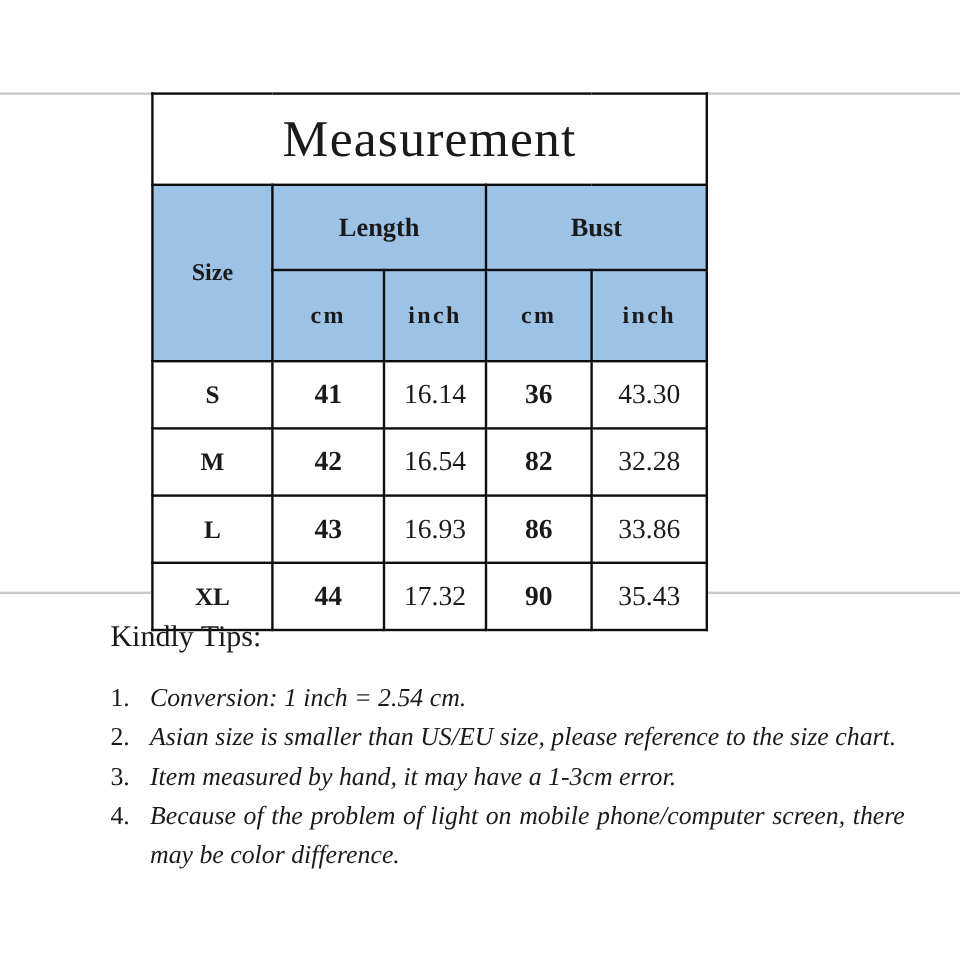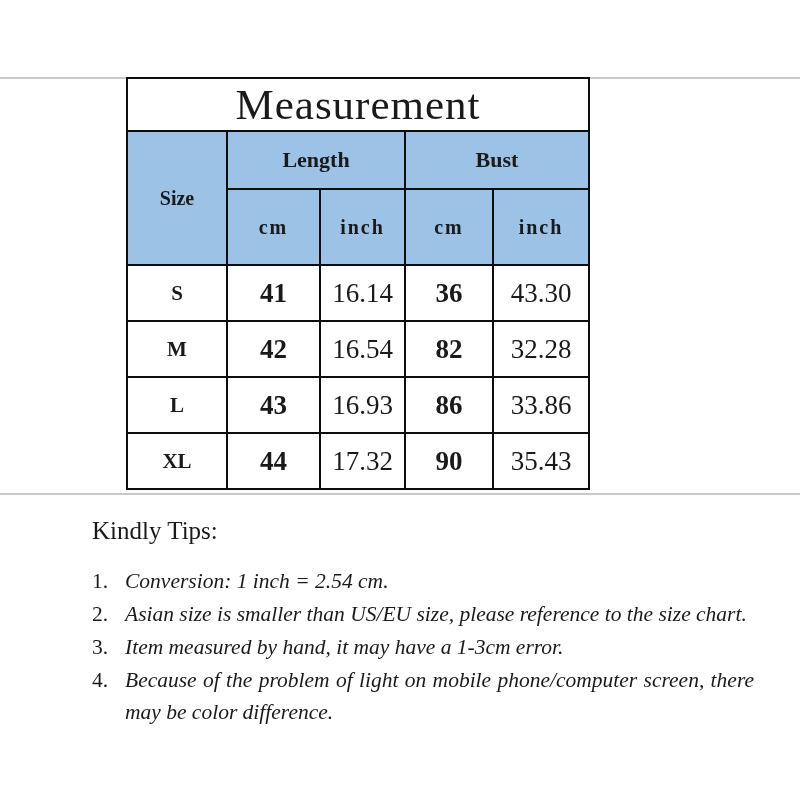--- a/index.html
+++ b/index.html
@@ -30,40 +30,40 @@
     table-layout: fixed;
     background: #ffffff;
   }
   table.size-table td {
     border: 2.5px solid #0d0d0d;
     text-align: center;
     vertical-align: middle;
     padding: 0;
   }
   td.title-cell {
-    height: 53px;
+    height: 76px;
     font-size: 43px;
     letter-spacing: 1px;
     background: #ffffff;
   }
   td.hdr {
     background: #9cc2e5;
     font-weight: bold;
     font-size: 22px;
   }
-  td.group-cell { height: 58px; }
+  td.group-cell { height: 71px; }
   td.unit-cell {
     height: 76px;
     font-size: 20px;
     letter-spacing: 2px;
   }
   td.size-head { font-size: 20px; }
   td.data-cell {
     height: 56px;
-    font-size: 27px;
+    font-size: 23px;
     background: #ffffff;
   }
   td.cm-val { font-weight: bold; }
   td.inch-val { font-weight: normal; }
   td.size-val { font-weight: bold; font-size: 21px; }
 
   .tips {
     position: absolute;
     left: 92px;
     top: 517px;

